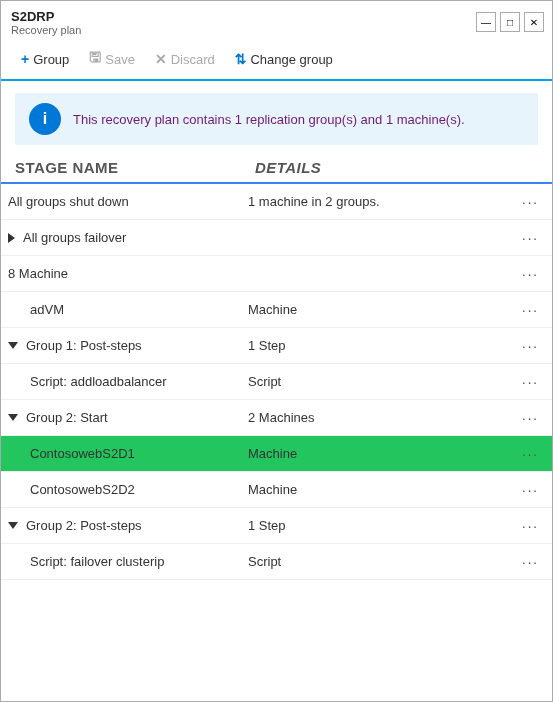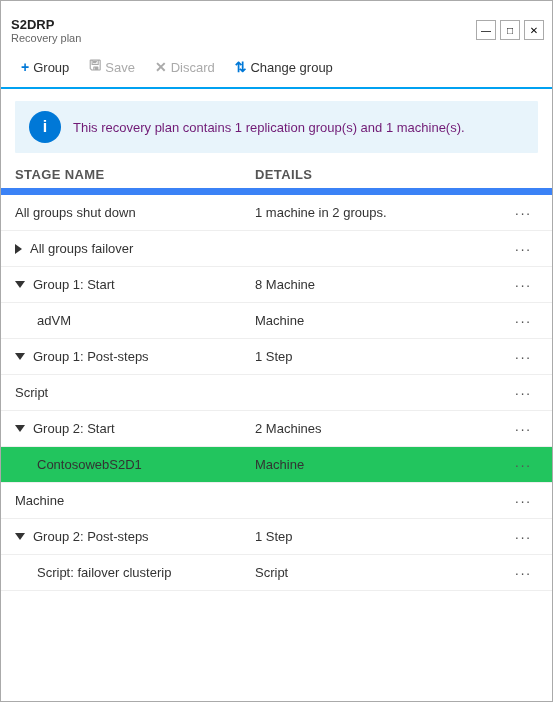--- a/index.html
+++ b/index.html
@@ -15,21 +15,20 @@
     }
 
     
     .titlebar {
       display: flex;
       align-items: center;
       justify-content: space-between;
       padding: 4px 8px 0 10px;
       height: 38px;
       border-bottom: none;
-      margin-top: 8px;
     }
     .titlebar-left {
       display: flex;
       flex-direction: column;
     }
     .app-title {
       font-size: 13px;
       font-weight: 600;
       color: #222;
     }
@@ -113,35 +112,35 @@
     
     .table-container {
       margin: 8px 0 0 0;
       overflow-y: auto;
       height: calc(702px - 38px - 42px - 72px);
     }
     .col-headers {
       display: flex;
       align-items: center;
       padding: 6px 14px;
-      border-bottom: 7px solid #3b82f6;
-      font-size: 13px;
+      border-bottom: 2px solid #3b82f6;
+      font-size: 15px;
       font-weight: 700;
       color: #555;
       text-transform: uppercase;
       letter-spacing: 0.03em;
     }
     .col-stage { flex: 0 0 240px; }
-    .col-details { flex: 1; }
+    .col-details { flex: 1; font-style: italic; }
     .col-actions { flex: 0 0 30px; }
 
     .table-row {
       display: flex;
       align-items: center;
-      padding: 7px 14px;
+      padding: 7px 7px;
       border-bottom: 1px solid #eee;
       min-height: 36px;
     }
     .table-row.highlighted { background: #22c55e; }
 
     .row-stage {
       flex: 0 0 240px;
       display: flex;
       align-items: center;
       gap: 4px;
@@ -247,24 +246,20 @@
         <div class="row-stage">
           <span class="triangle-right"></span>
           <span>All groups failover</span>
         </div>
         <div class="row-details"></div>
         <div class="row-actions">
           <button class="ellipsis-btn">···</button>
         </div>
       </div>
       <div class="table-row">
-        <div class="row-stage">
-          <span class="triangle-down"></span>
-          <span>Group 1: Start</span>
-        </div>
         <div class="row-details">8 Machine</div>
         <div class="row-actions">
           <button class="ellipsis-btn">···</button>
         </div>
       </div>
       <div class="table-row">
         <div class="row-stage indented">
           <span>adVM</span>
         </div>
         <div class="row-details">Machine</div>
@@ -276,20 +271,23 @@
         <div class="row-stage">
           <span class="triangle-down"></span>
           <span>Group 1: Post-steps</span>
         </div>
         <div class="row-details">1 Step</div>
         <div class="row-actions">
           <button class="ellipsis-btn">···</button>
         </div>
       </div>
       <div class="table-row">
+        <div class="row-stage indented">
+          <span>Script: addloadbalancer</span>
+        </div>
         <div class="row-details">Script</div>
         <div class="row-actions">
           <button class="ellipsis-btn">···</button>
         </div>
       </div>
       <div class="table-row">
         <div class="row-stage">
           <span class="triangle-down"></span>
           <span>Group 2: Start</span>
         </div>
@@ -301,20 +299,23 @@
       <div class="table-row highlighted">
         <div class="row-stage indented">
           <span>ContosowebS2D1</span>
         </div>
         <div class="row-details">Machine</div>
         <div class="row-actions">
           <button class="ellipsis-btn">···</button>
         </div>
       </div>
       <div class="table-row">
+        <div class="row-stage indented">
+          <span>ContosowebS2D2</span>
+        </div>
         <div class="row-details">Machine</div>
         <div class="row-actions">
           <button class="ellipsis-btn">···</button>
         </div>
       </div>
       <div class="table-row">
         <div class="row-stage">
           <span class="triangle-down"></span>
           <span>Group 2: Post-steps</span>
         </div>

